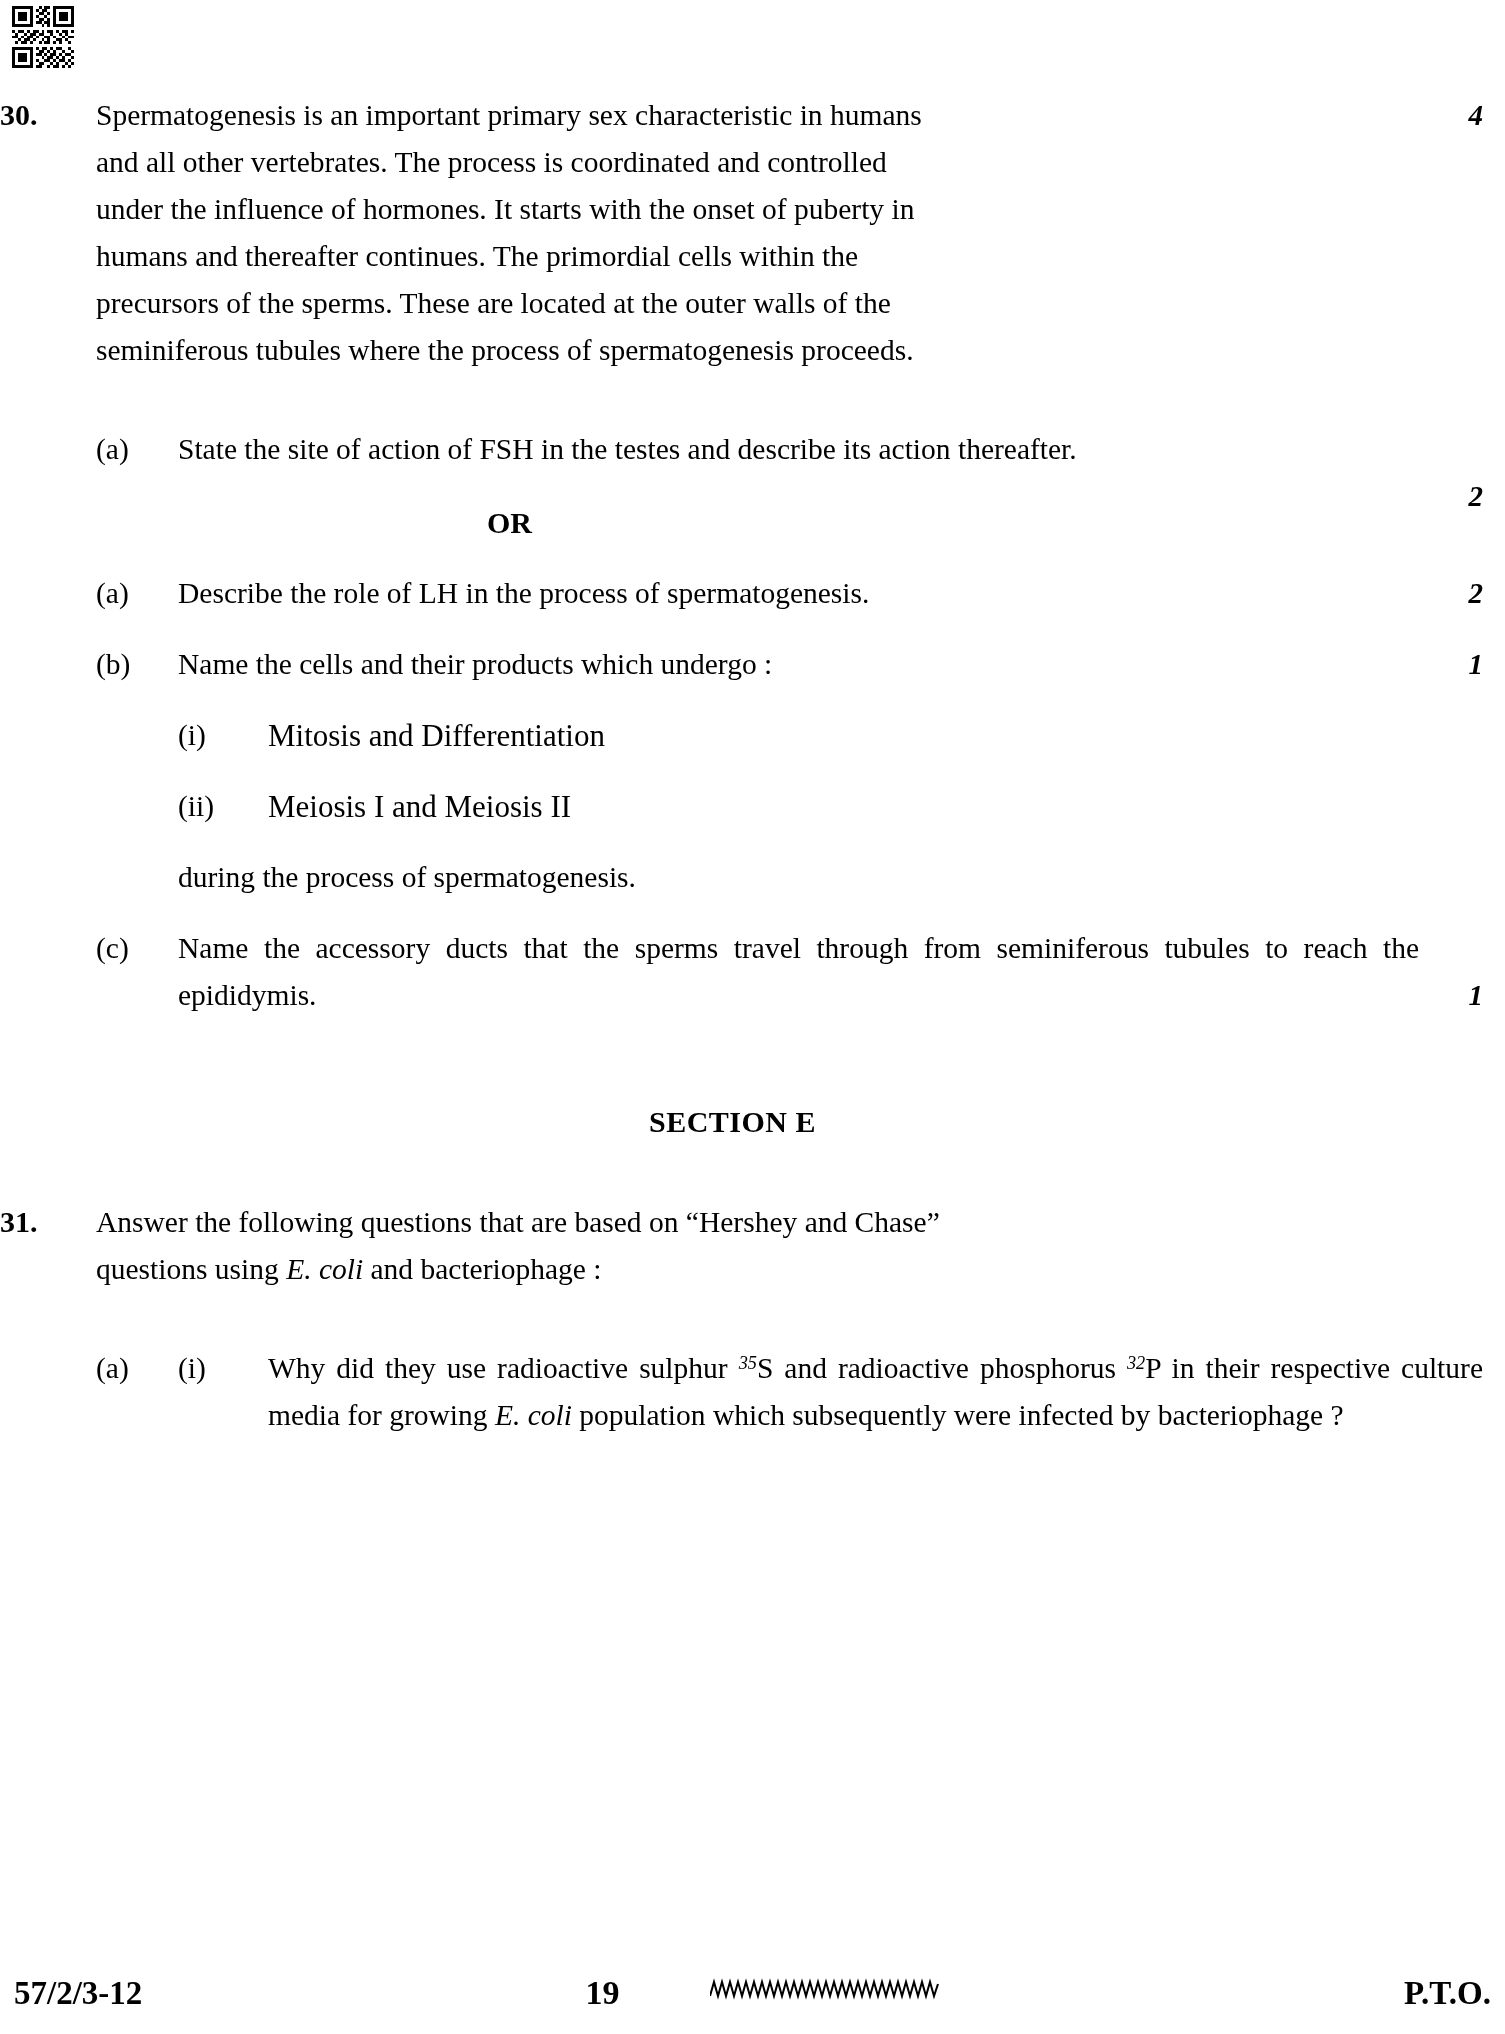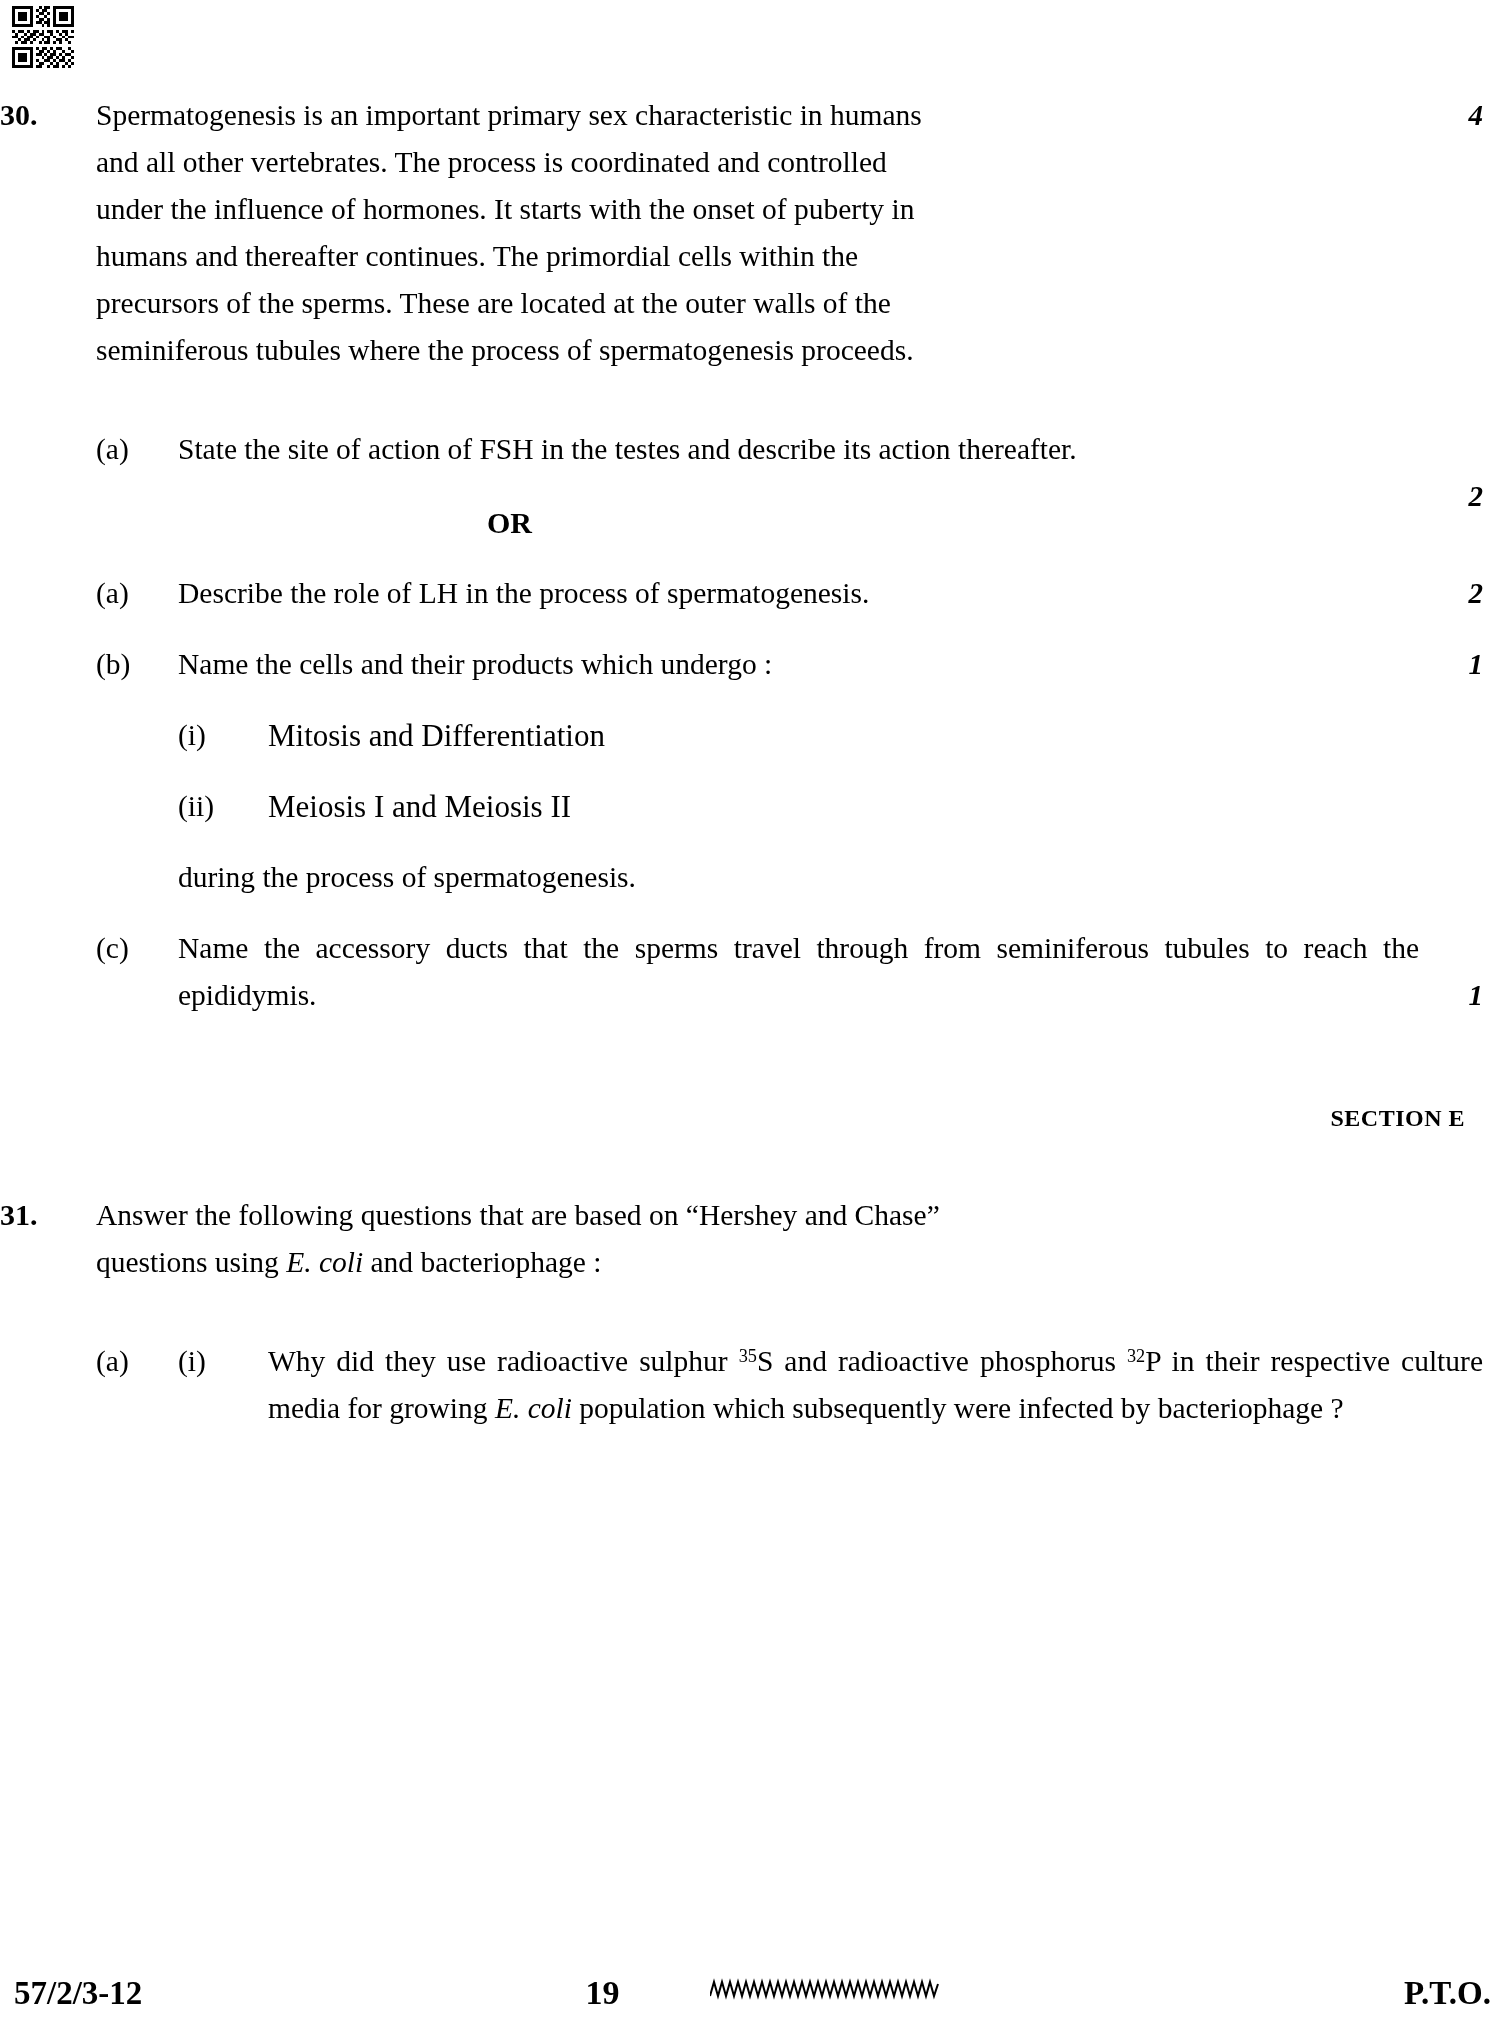--- a/index.html
+++ b/index.html
@@ -123,36 +123,37 @@
   .or-line {
     text-align: center;
     font-weight: bold;
     font-size: 30px;
     line-height: 47px;
     margin-top: 26px;
     padding-right: 560px;
   }
 
   .section-heading {
-    text-align: right;
-    font-weight: bold;
-    font-size: 24px;
+    text-align: center;
+    font-weight: bold;
+    font-size: 30px;
     letter-spacing: 0.5px;
     margin-top: 86px;
     padding-right: 40px;
   }
 
   .gap-lg { height: 60px; }
   .gap-md { height: 28px; }
 
   i.sci { font-style: italic; }
   sup.iso {
     font-size: 0.62em;
     vertical-align: 0.52em;
     line-height: 0;
+    font-style: italic;
   }
 
   
   .footer {
     position: absolute;
     left: 0;
     bottom: 22px;
     width: 1505px;
     height: 54px;
     display: flex;

